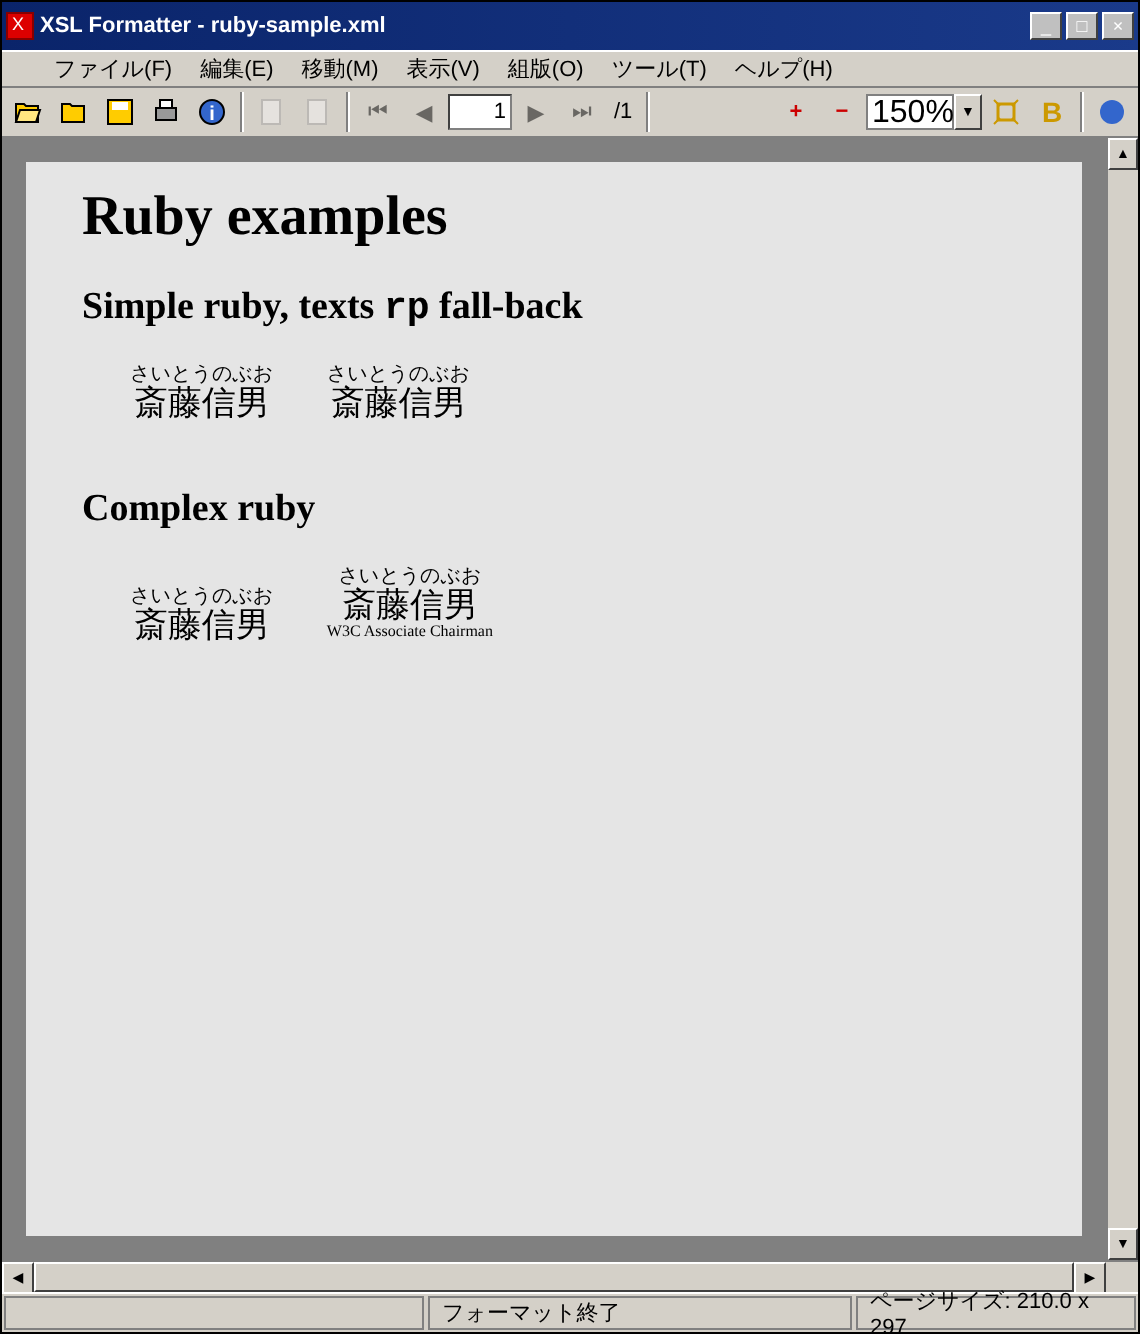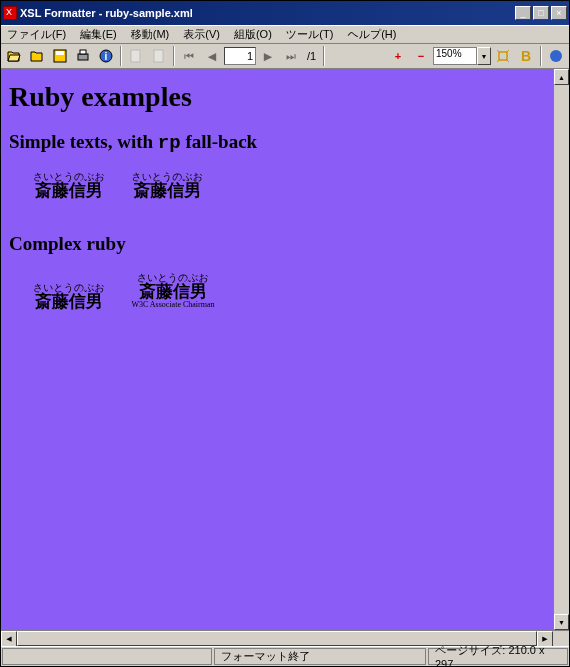--- a/index.html
+++ b/index.html
@@ -4,47 +4,47 @@
 <style>
 * { box-sizing: border-box; margin: 0; padding: 0; }
 body { font-family: "MS Gothic", "Meiryo", sans-serif; font-size: 11px; background: #c0c0c0; width: 570px; height: 667px; overflow: hidden; }
 .window { border: 1px solid #000; width: 570px; height: 667px; display: flex; flex-direction: column; }
 .titlebar { background: linear-gradient(to right, #0a246a, #1a3a8a); color: #fff; height: 18px; display: flex; align-items: center; padding: 12px 2px; }
 .titlebar-icon { width: 14px; height: 14px; margin-right: 3px; display: inline-block; background: #d00; border: 1px solid #800; position: relative; }
 .titlebar-icon::after { content: "X"; color: #fff; font-size: 9px; position: absolute; left: 2px; top: 0; }
 .titlebar-text { flex: 1; font-size: 11px; font-weight: bold; }
 .winbtns { display: flex; gap: 2px; }
 .winbtn { width: 16px; height: 14px; background: #c0c0c0; border: 1px solid #fff; border-right-color: #404040; border-bottom-color: #404040; display: flex; align-items: center; justify-content: center; font-size: 9px; font-family: Arial; }
-.menubar { background: #d4d0c8; height: 18px; display: flex; align-items: center; padding: 0 0; gap: 2px; border-top: 1px solid #fff; }
+.menubar { background: #d4d0c8; height: 18px; display: flex; align-items: center; padding: 0 20px; gap: 2px; border-top: 1px solid #fff; }
 .menuitem { padding: 1px 6px; cursor: default; }
 .toolbar { background: #d4d0c8; height: 26px; display: flex; align-items: center; padding: 0 2px; border-top: 1px solid #808080; border-bottom: 1px solid #808080; gap: 1px; }
 .tbtn { width: 22px; height: 22px; display: flex; align-items: center; justify-content: center; border: 1px solid transparent; }
 .tsep { width: 2px; height: 20px; border-left: 1px solid #808080; border-right: 1px solid #fff; margin: 0 2px; }
 .page-input { width: 32px; height: 18px; border: 1px solid #808080; border-top-color: #404040; border-left-color: #404040; background: #fff; font-size: 11px; text-align: right; padding-right: 2px; }
-.zoom-sel { width: 44px; height: 18px; border: 1px solid #808080; background: #fff; font-size: 10px; padding: 0 2px; }
+.zoom-sel { width: 44px; height: 18px; border: 1px solid #808080; background: #fff; font-size: 16px; padding: 0 2px; }
 .zoom-wrap { display: flex; align-items: center; }
 .zoom-arrow { width: 14px; height: 18px; background: #d4d0c8; border: 1px solid #fff; border-right-color: #404040; border-bottom-color: #404040; font-size: 7px; display: flex; align-items: center; justify-content: center; }
 .content-area { flex: 1; background: #808080; display: flex; position: relative; overflow: hidden; }
-.page { background: #8b5cf6; margin: 0; flex: 1; padding: 12px 8px; overflow: hidden; font-family: "Times New Roman", serif; color: #000; }
+.page { background: #e5e5e5; margin: 12px; flex: 1; padding: 12px 28px; overflow: hidden; font-family: "Times New Roman", serif; color: #000; }
 .vscroll { width: 16px; background: #d4d0c8; border-left: 1px solid #808080; display: flex; flex-direction: column; }
 .sbtn { height: 16px; background: #d4d0c8; border: 1px solid #fff; border-right-color: #404040; border-bottom-color: #404040; font-size: 7px; display: flex; align-items: center; justify-content: center; }
 .sthumb { flex: 1; background: #d4d0c8; }
 .hscroll-row { height: 16px; background: #d4d0c8; display: flex; border-top: 1px solid #808080; }
 .hscroll { flex: 1; display: flex; }
 .hthumb { flex: 1; background: #d4d0c8; border: 1px solid #fff; border-right-color: #404040; border-bottom-color: #404040; }
 .corner { width: 16px; background: #d4d0c8; }
 .statusbar { height: 20px; background: #d4d0c8; display: flex; border-top: 1px solid #fff; font-size: 11px; }
 .status-cell { border: 1px solid #808080; padding: 4px 6px; margin: 1px; display: flex; align-items: center; }
 .status-cell.s1 { width: 210px; } .status-cell.s2 { flex: 1; } .status-cell.s3 { width: 140px; }
 h1 { font-size: 28px; font-weight: bold; margin-bottom: 18px; font-family: "Times New Roman", serif; }
 h2 { font-size: 19px; font-weight: bold; margin: 14px 0 18px 0; font-family: "Times New Roman", serif; }
 .mono { font-family: "Courier New", monospace; font-weight: bold; }
 .ruby-block { margin-left: 24px; margin-bottom: 18px; display: inline-block; text-align: center; }
 .rt-top { font-size: 10px; line-height: 1; }
-.rb { font-size: 17px; line-height: 1.1; font-family: "MS Mincho", serif; font-weight: bold; }
+.rb { font-size: 17px; line-height: 1.1; font-family: "MS Mincho", serif; }
 .rt-bot { font-size: 8px; line-height: 1; font-family: "Times New Roman", serif; }
 .icon-svg { width: 16px; height: 16px; }
 </style>
 </head>
 <body>
 
 <div class="window">
   <div class="titlebar">
     <span class="titlebar-icon"></span>
     <span class="titlebar-text">XSL Formatter - ruby-sample.xml</span>
@@ -147,21 +147,21 @@
         <svg class="icon-svg" viewBox="0 0 16 16">
           <circle cx="8" cy="8" r="6" fill="#3366cc"></circle>
         </svg>
       </div>
   </div>
 
   <div class="content-area">
     <div class="page">
       <h1>Ruby examples</h1>
 
-      <h2><span>Simple texts, with </span><span class="mono">rp</span><span> fall-back</span></h2>
+      <h2><span>Simple ruby, texts </span><span class="mono">rp</span><span> fall-back</span></h2>
       <div class="ruby-block">
         <div class="rt-top">さいとうのぶお</div>
         <div class="rb">斎藤信男</div>
       </div>
 
       <div class="ruby-block">
         <div class="rt-top">さいとうのぶお</div>
         <div class="rb">斎藤信男</div>
       </div>
 

